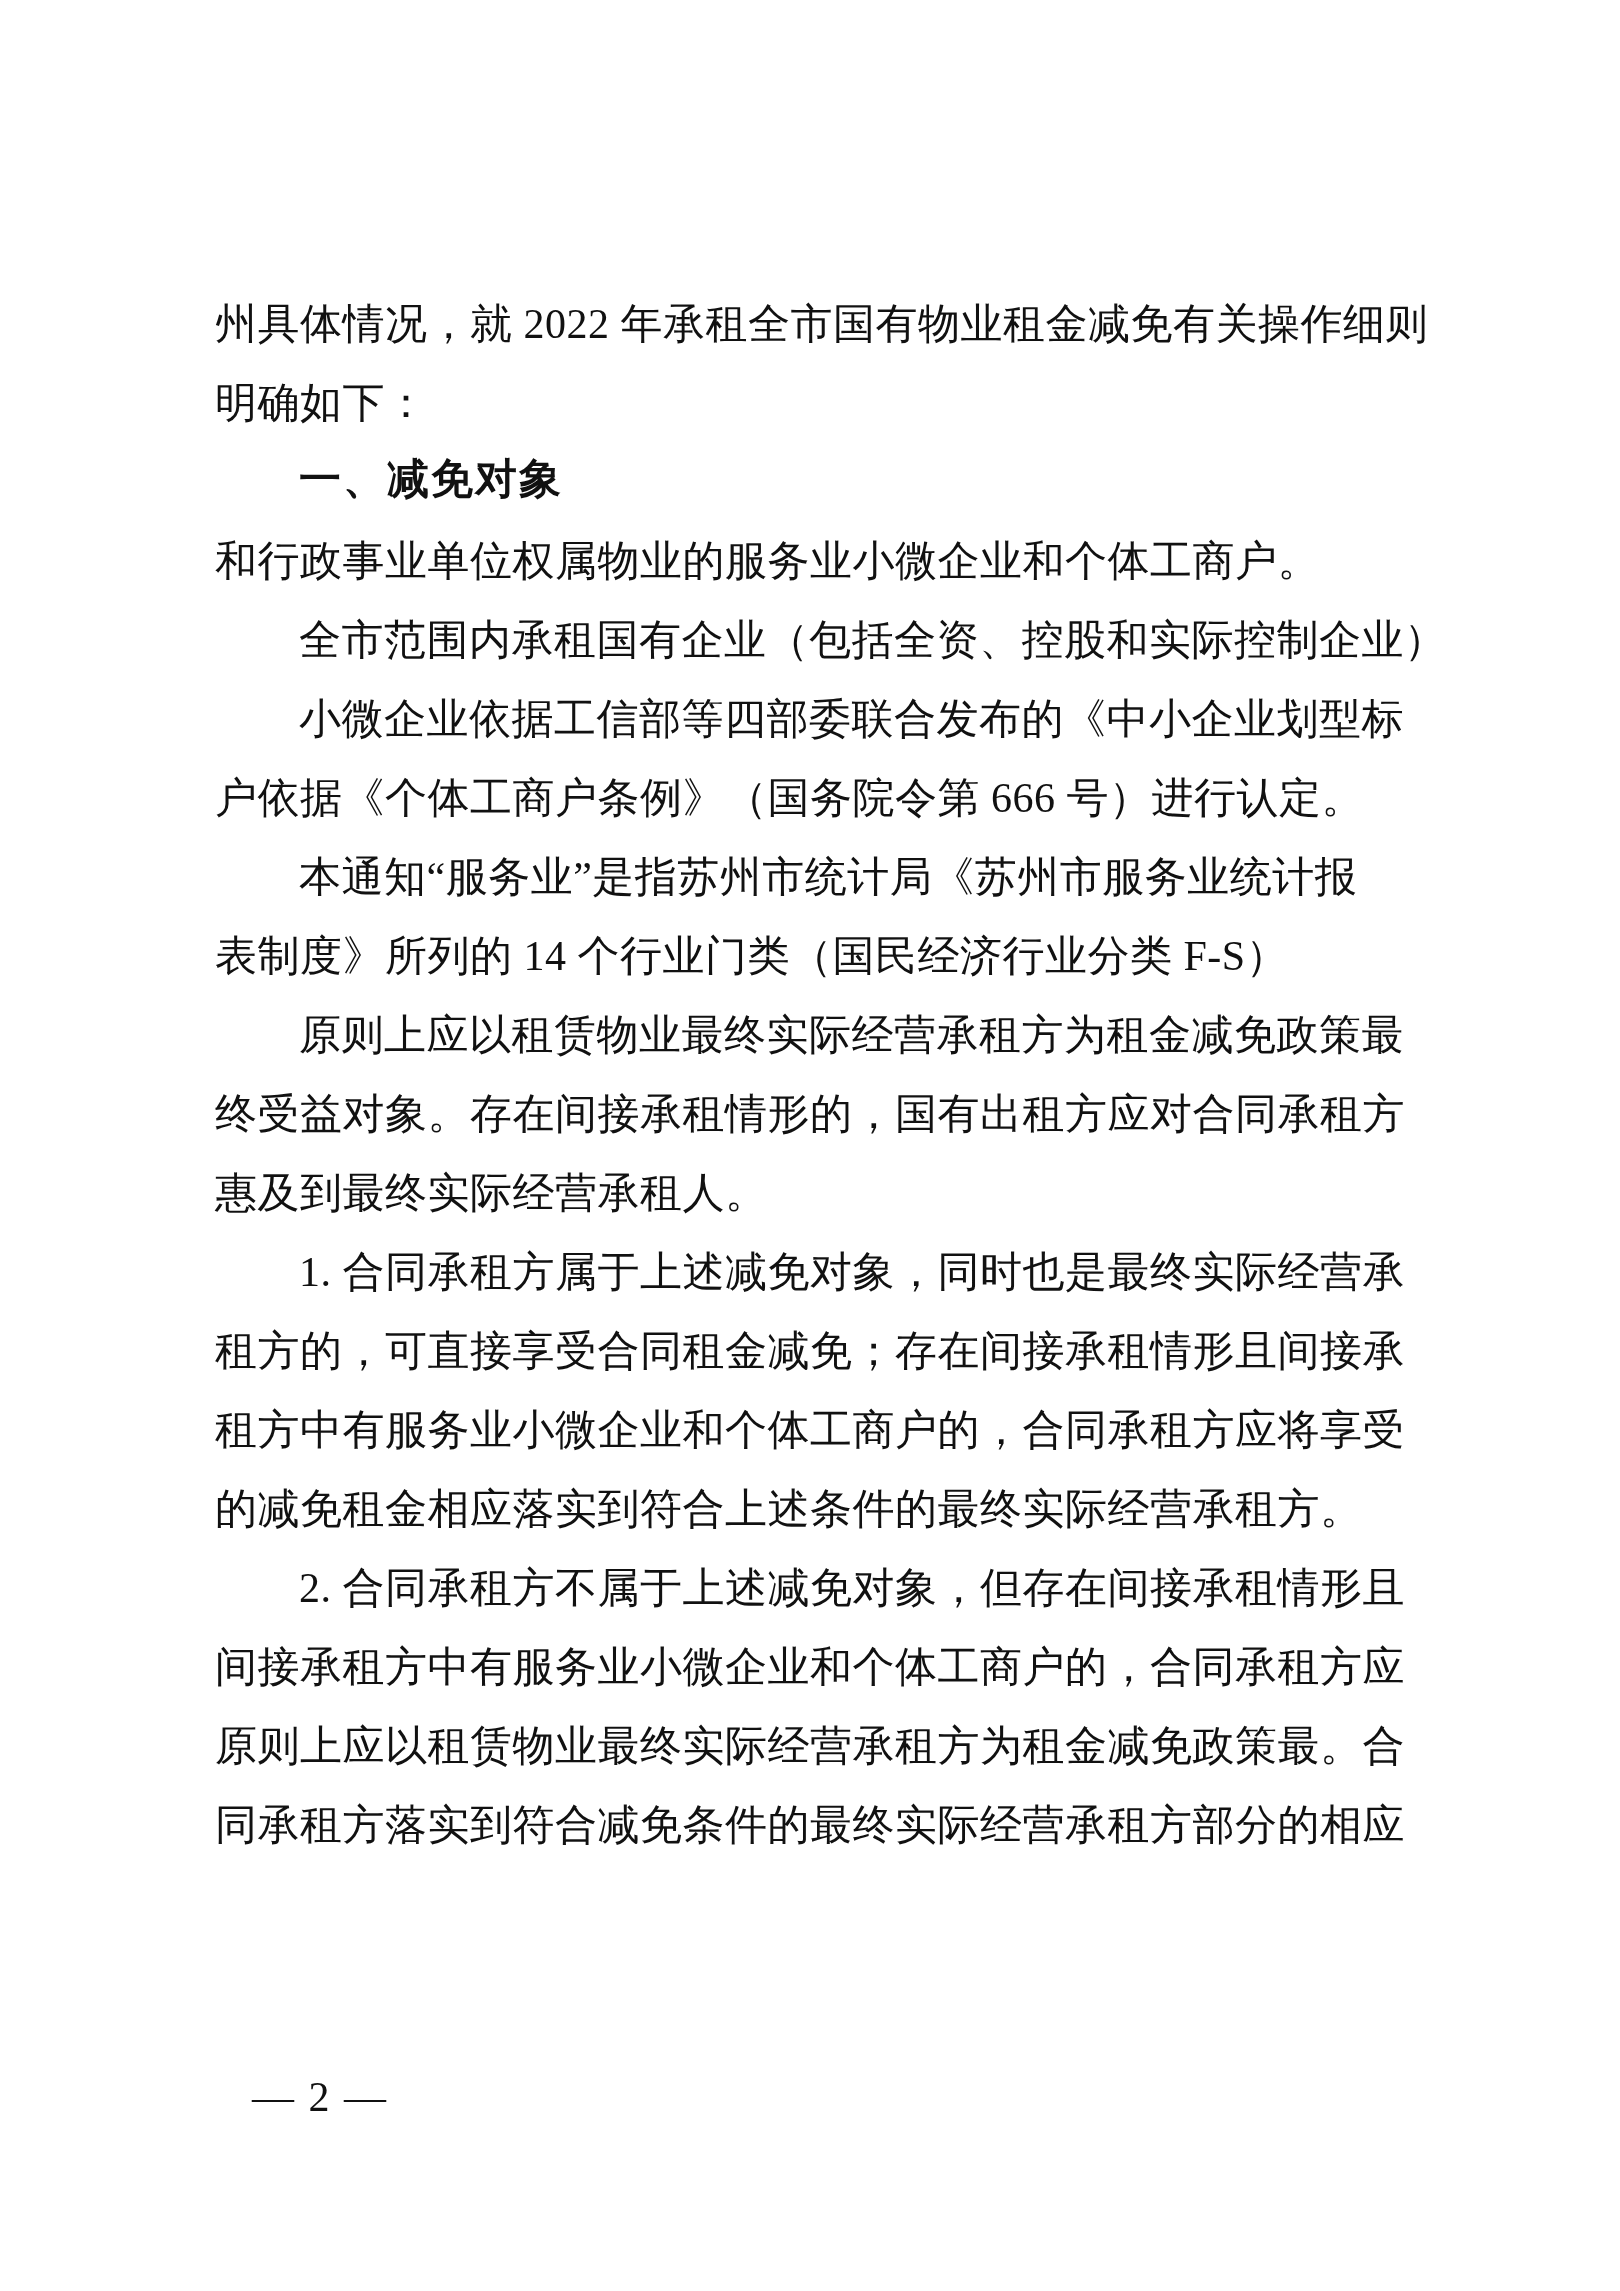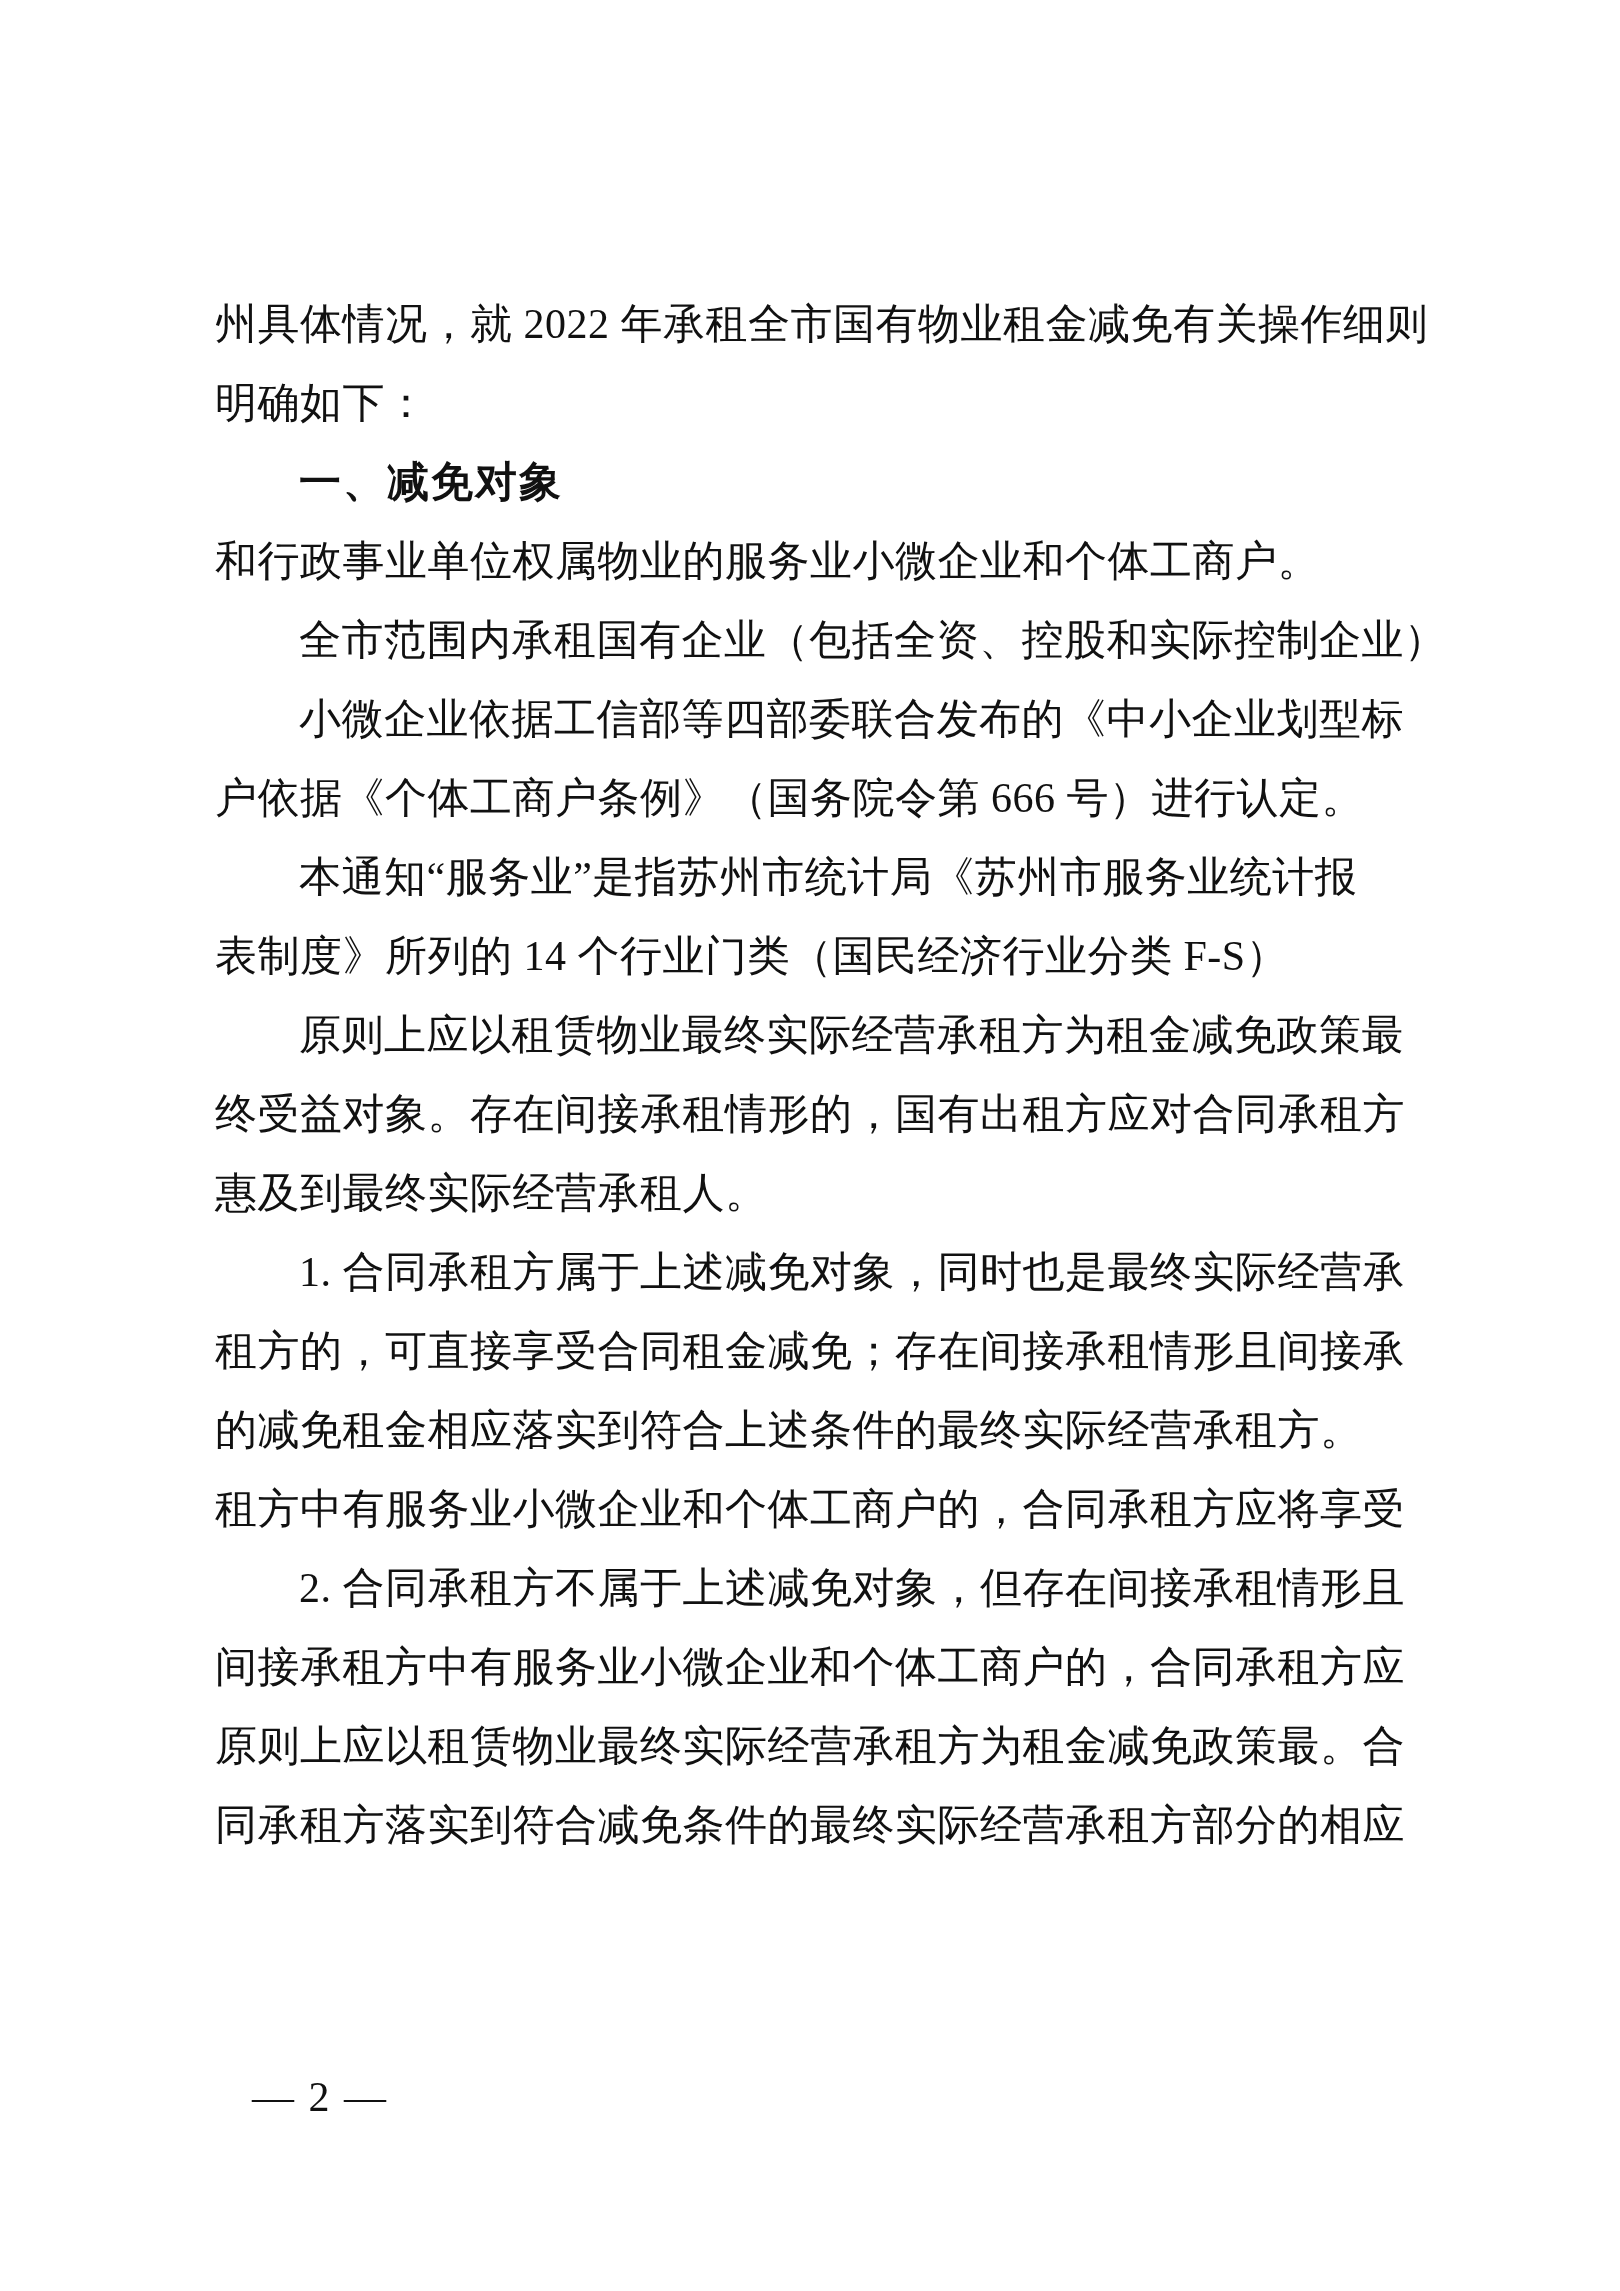--- a/index.html
+++ b/index.html
@@ -33,21 +33,21 @@
     font-size: 42px;
     height: 79px;
     line-height: 79px;
     white-space: nowrap;
     letter-spacing: 0.5px;
   }
   .line.indent {
     padding-left: 84px;
   }
   .line.heading {
-    font-family: Liberation Serif, serif;
+    font-family: Liberation Mono, monospace;
     font-weight: 700;
     letter-spacing: 2px;
   }
   .footer {
     position: absolute;
     left: 252px;
     top: 2058px;
     font-size: 42px;
     line-height: 78px;
     letter-spacing: 2px;
@@ -66,22 +66,22 @@
       <div class="line indent">全市范围内承租国有企业（包括全资、控股和实际控制企业）</div>
       <div class="line indent">小微企业依据工信部等四部委联合发布的《中小企业划型标</div>
       <div class="line">户依据《个体工商户条例》（国务院令第 666 号）进行认定。</div>
       <div class="line indent">本通知“服务业”是指苏州市统计局《苏州市服务业统计报</div>
       <div class="line">表制度》所列的 14 个行业门类（国民经济行业分类 F-S）</div>
       <div class="line indent">原则上应以租赁物业最终实际经营承租方为租金减免政策最</div>
       <div class="line">终受益对象。存在间接承租情形的，国有出租方应对合同承租方</div>
       <div class="line">惠及到最终实际经营承租人。</div>
       <div class="line indent">1. 合同承租方属于上述减免对象，同时也是最终实际经营承</div>
       <div class="line">租方的，可直接享受合同租金减免；存在间接承租情形且间接承</div>
+      <div class="line">租方中有服务业小微企业和个体工商户的，合同承租方应将享受</div>
       <div class="line">的减免租金相应落实到符合上述条件的最终实际经营承租方。</div>
-      <div class="line">租方中有服务业小微企业和个体工商户的，合同承租方应将享受</div>
       <div class="line indent">2. 合同承租方不属于上述减免对象，但存在间接承租情形且</div>
       <div class="line">间接承租方中有服务业小微企业和个体工商户的，合同承租方应</div>
       <div class="line">原则上应以租赁物业最终实际经营承租方为租金减免政策最。合</div>
       <div class="line">同承租方落实到符合减免条件的最终实际经营承租方部分的相应</div>
     </div>
   <div class="footer">— 2 —</div>
 </div>
 
 
 </body></html>

